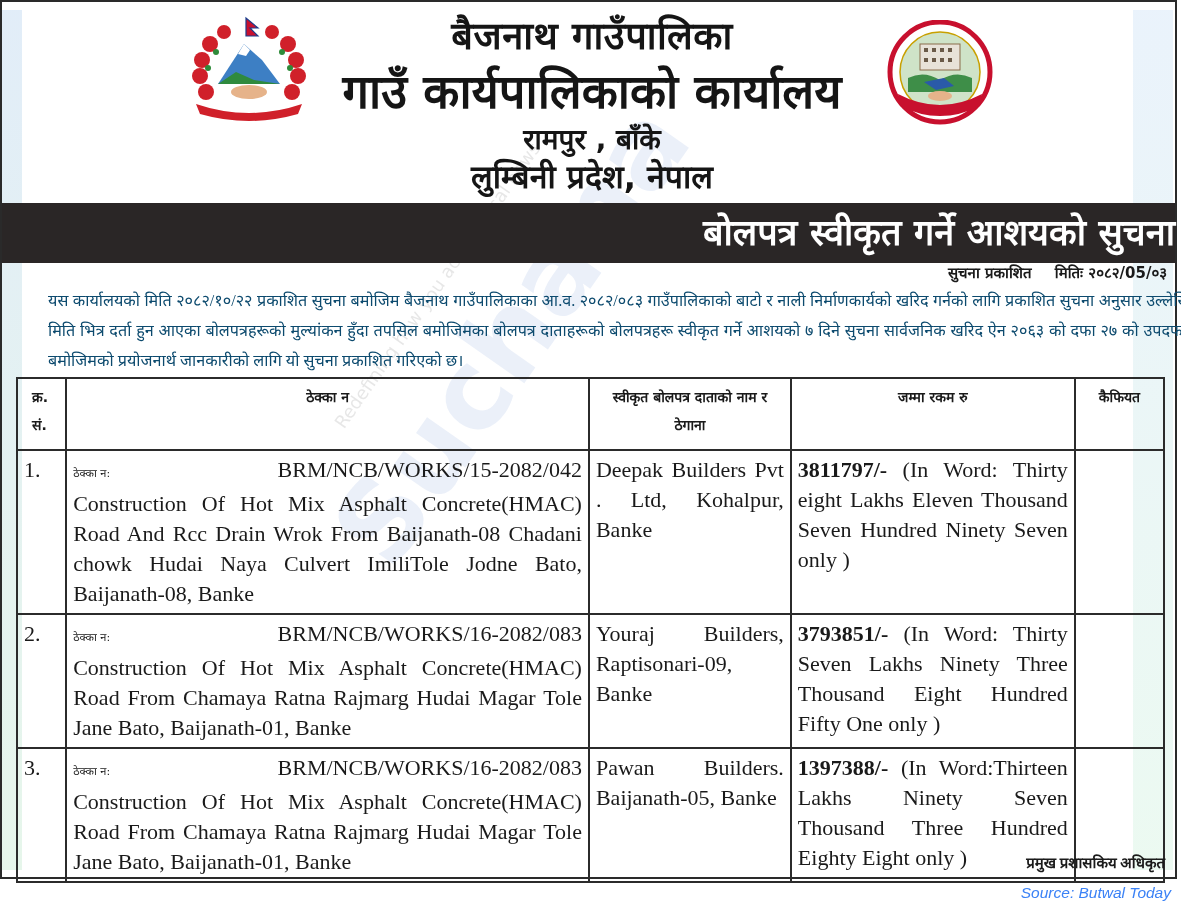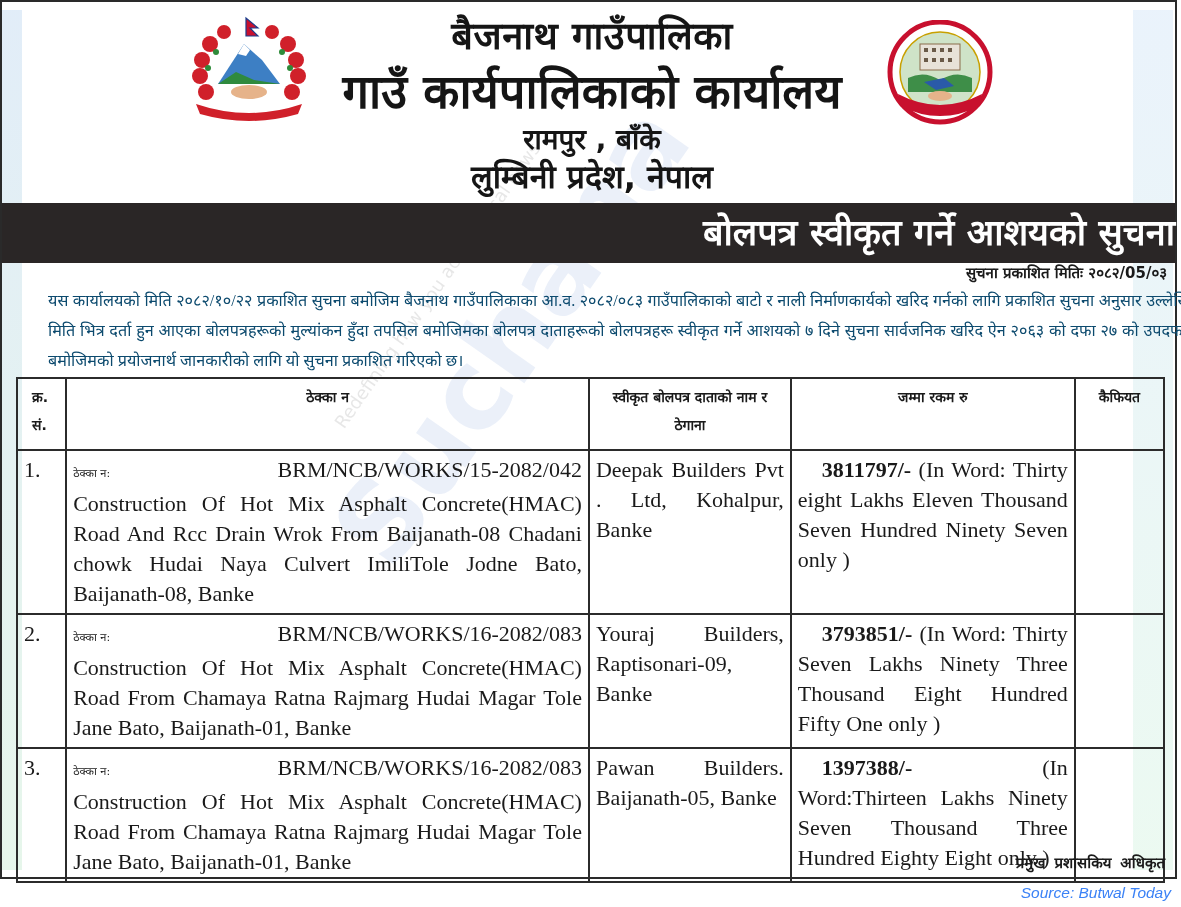--- a/index.html
+++ b/index.html
@@ -47,21 +47,21 @@
   .banner {
     position: absolute; left: 2px; top: 203px; width: 1173px; height: 60px;
     background: #2a2626; color: #ffffff; text-align: right;
     font-family: "DejaVu Sans", sans-serif; font-weight: bold; font-size: 36px; line-height: 60px;
     z-index: 2;
   }
   .pubdate {
     position: absolute; right: 14px; top: 262px; font-family: "DejaVu Sans", sans-serif;
     font-weight: bold; font-size: 15px; z-index: 2;
   }
-  .pubdate span { }
+  .pubdate span { margin-left: 18px; }
   .intro {
     position: absolute; left: 14px; top: 286px; width: 1152px;
     font-family: Liberation Serif, serif; font-size: 16.2px; line-height: 30px;
     text-align: justify; z-index: 2; color: #0c4a6e; margin-left: 34px;
   }
 
   table.notice {
     position: absolute; left: 16px; top: 377px; width: 1149px;
     border-collapse: collapse; z-index: 2; table-layout: fixed;
   }
@@ -71,26 +71,26 @@
   table.notice th {
     font-family: "DejaVu Sans", sans-serif; font-weight: bold; font-size: 14px;
     line-height: 28px; height: 62px; padding: 4px 6px; text-align: center;
   }
   table.notice th.sn { text-align: left; padding-left: 14px; }
   table.notice td {
     font-size: 22px; line-height: 30px; padding: 4px 6px;
     text-align: justify; text-align-last: left;
   }
   td .lbl { font-family: "DejaVu Sans", sans-serif; font-size: 11px; }
-  td .amt { font-weight: bold; margin-left: 24px; }
+  td .amt { font-weight: bold; }
   td.sn-cell { padding-left: 12px; }
   .c1 { width: 48px; } .c2 { width: 510px; } .c3 { width: 197px; } .c4 { width: 277px; } .c5 { width: 87px; }
 
   .signature {
-    position: absolute; right: 16px; top: 852px; font-family: Liberation Mono, monospace;
+    position: absolute; right: 16px; top: 852px; font-family: Liberation Serif, serif;
     font-weight: bold; font-size: 15px; z-index: 2;
   }
   .source {
     position: absolute; right: 10px; top: 884px; font-family: "Liberation Sans", sans-serif;
     font-style: italic; font-size: 15.5px; color: #3b82f6; z-index: 2;
   }
 </style>
 </head>
 <body>
 

